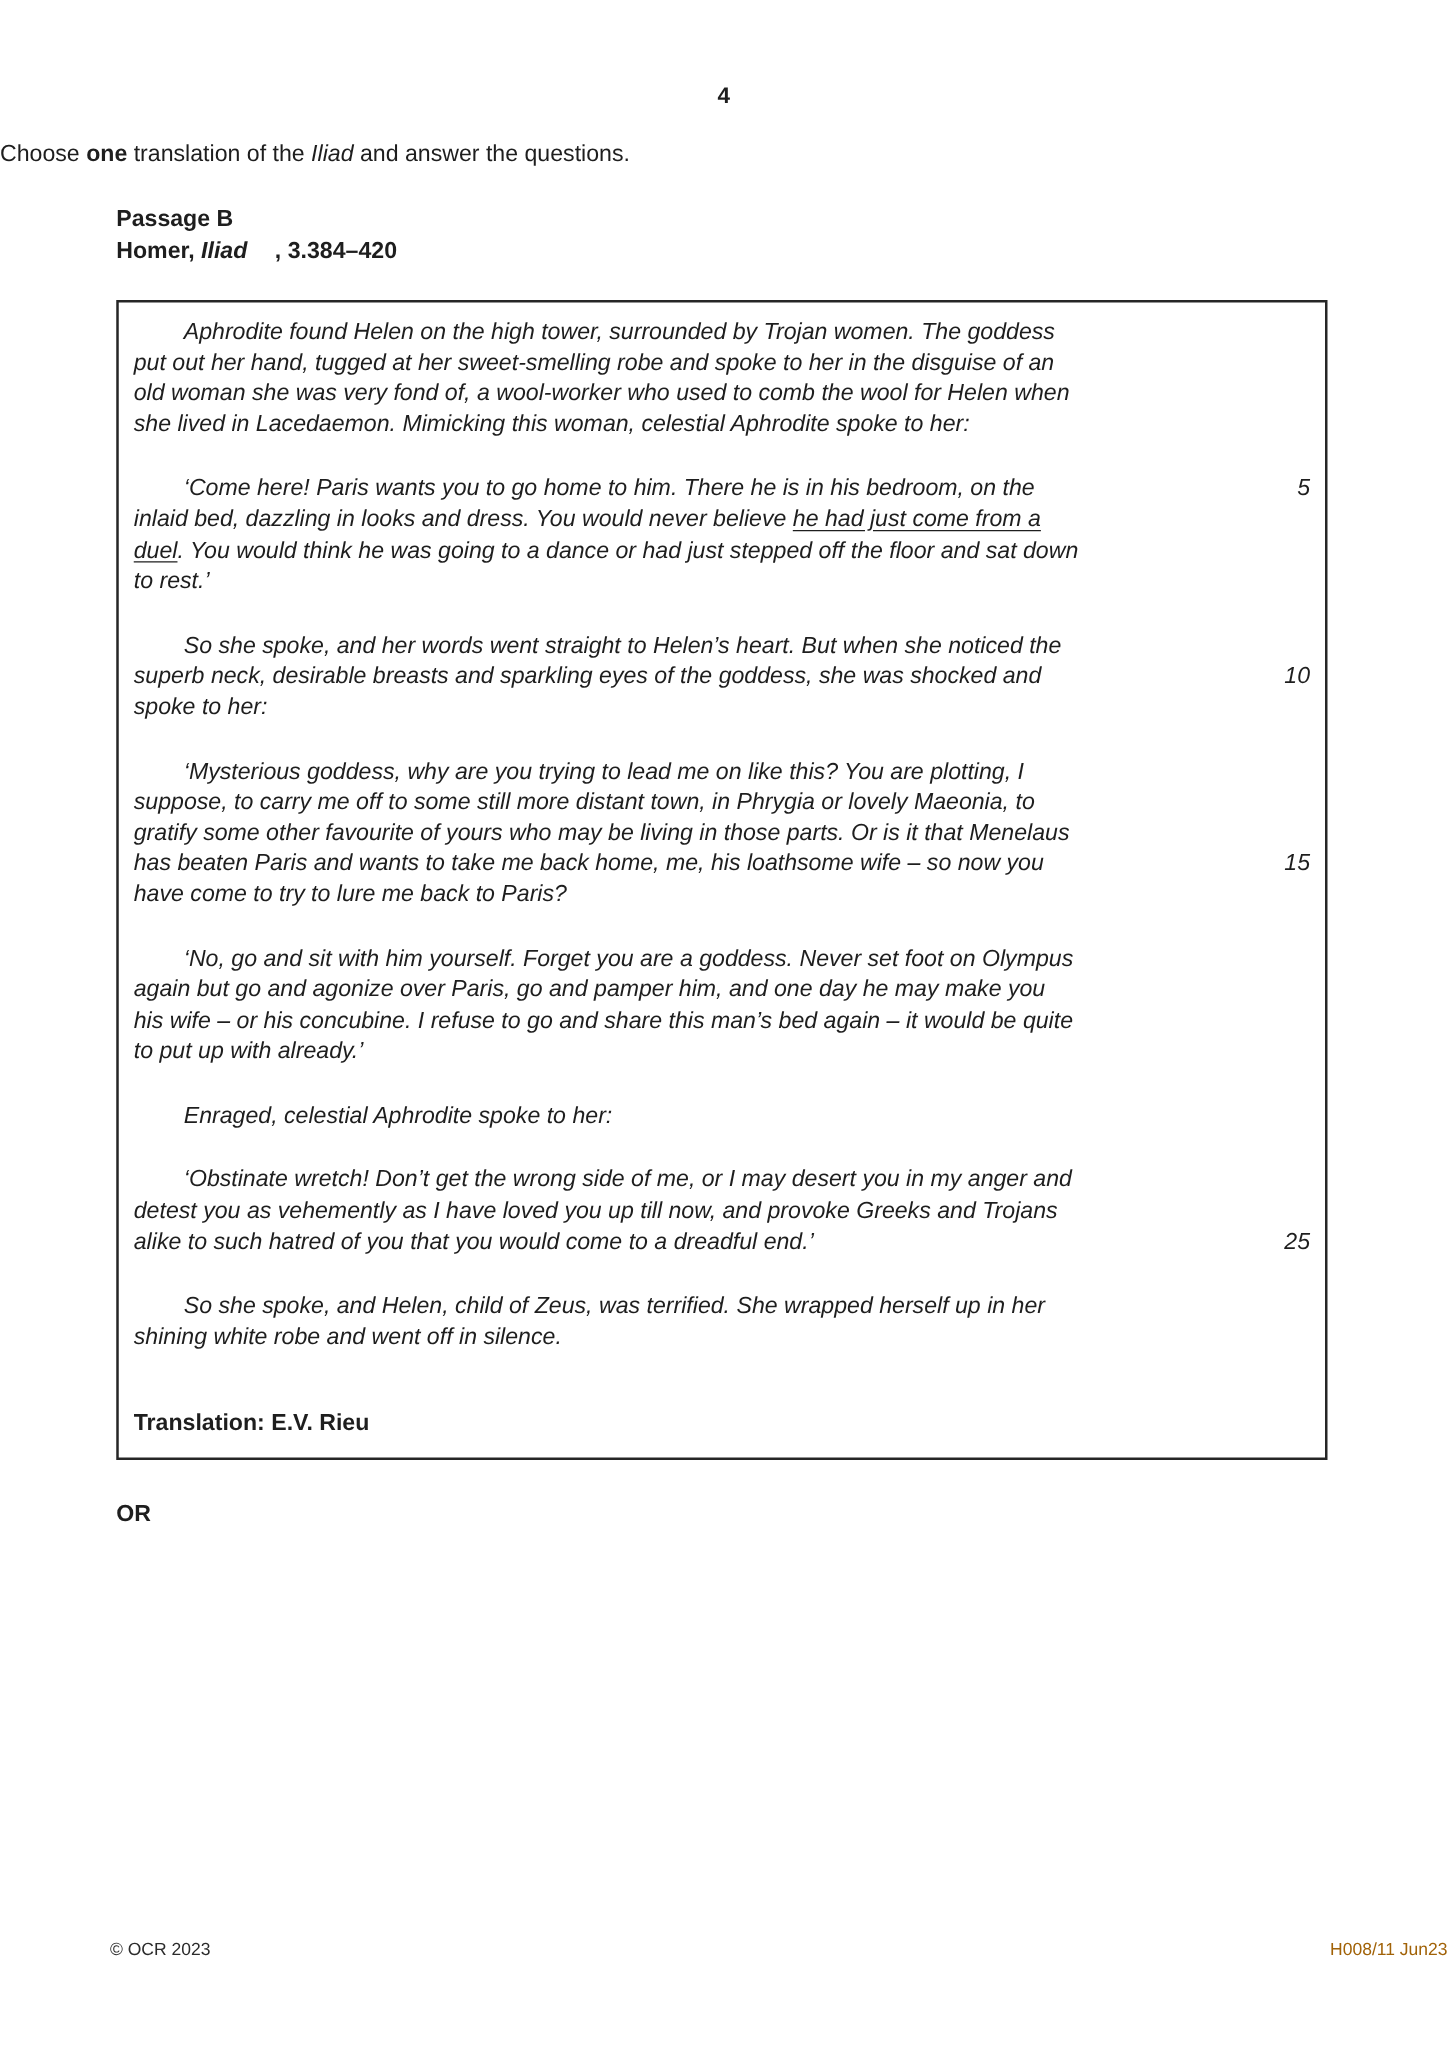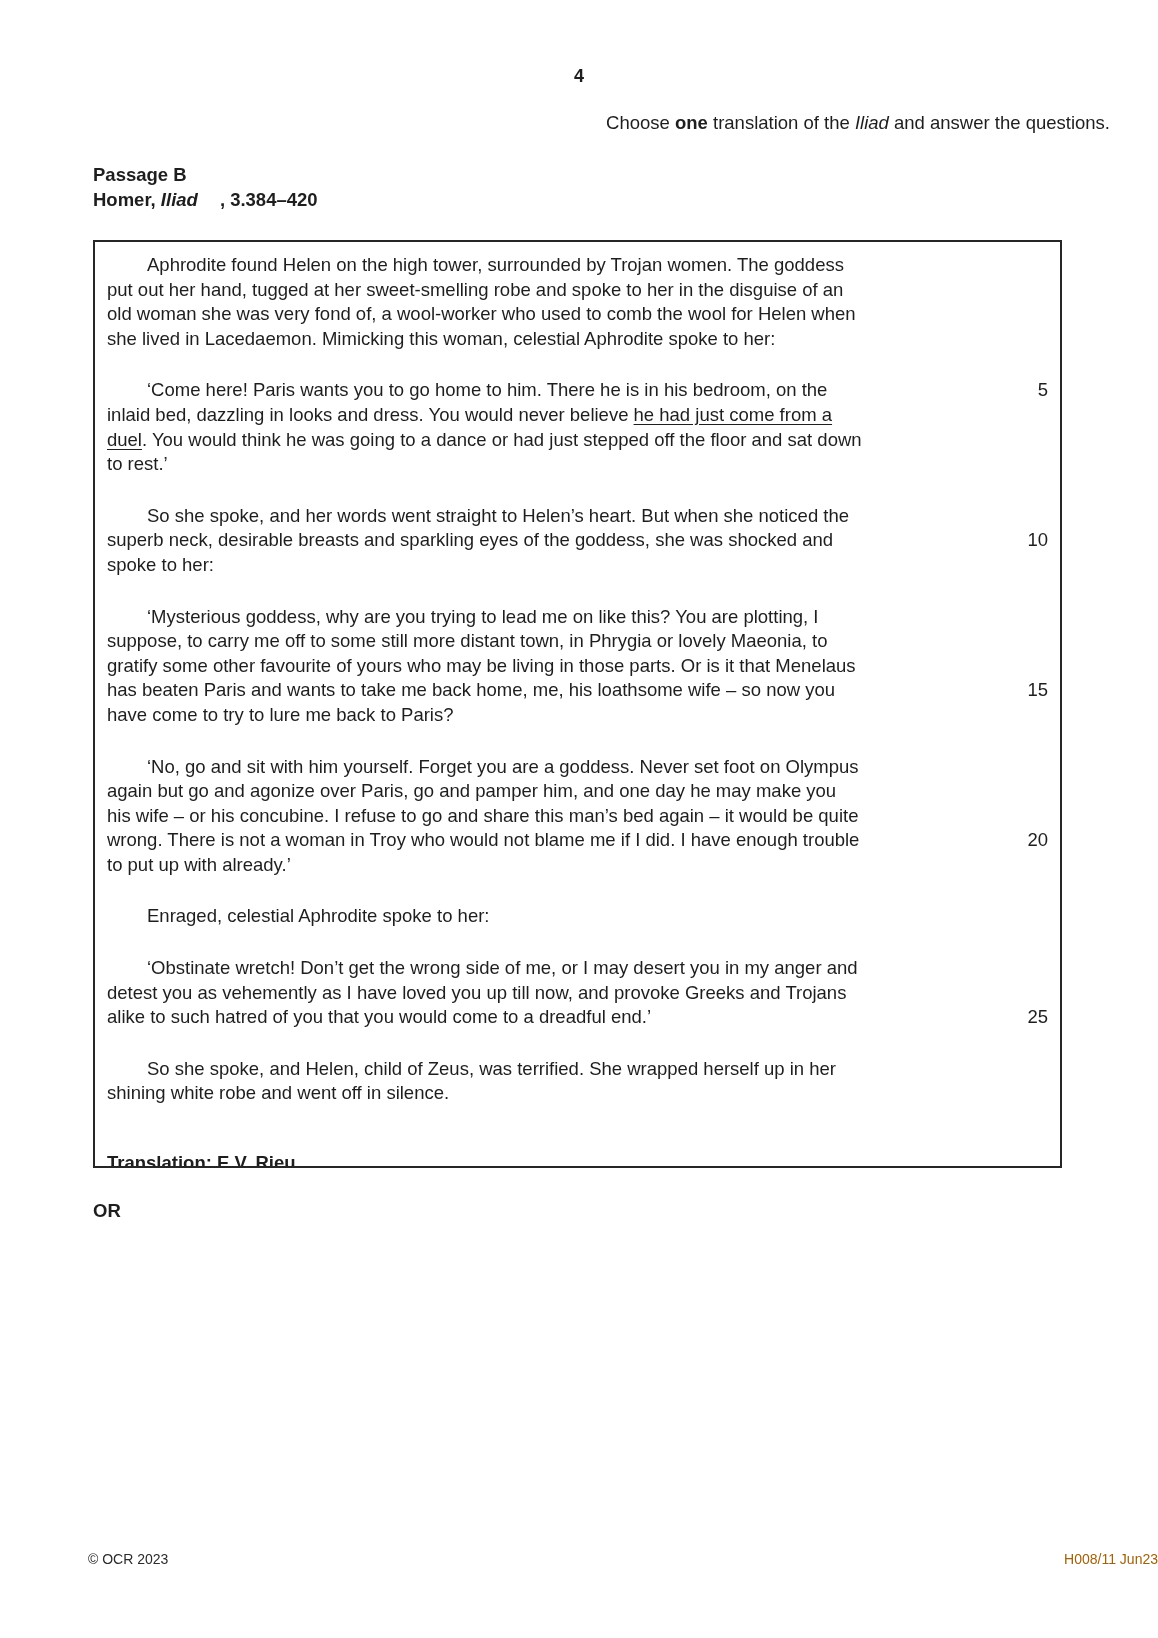--- a/index.html
+++ b/index.html
@@ -10,40 +10,41 @@
     font-family: "Liberation Sans", sans-serif;
     position: relative;
     overflow: hidden;
   }
   .page-number {
     position: absolute; top: 66px; left: 0; width: 1158px;
     text-align: center; font-weight: bold; font-size: 18px;
   }
   .instruction {
     position: absolute; top: 112px; left: 0; width: 1110px;
-    text-align: right; font-size: 18.5px;
+    text-align: left; font-size: 18.5px;
   }
   .heading {
     position: absolute; top: 162px; left: 93px;
     font-weight: bold; font-size: 18.5px; line-height: 25px;
   }
   .passage-box {
     position: absolute; left: 93px; top: 240px;
     width: 969px; height: 928px;
     border: 2px solid #262626;
     box-sizing: border-box;
     padding: 11px 12px 0 12px;
     font-size: 18.5px;
     overflow: hidden;
   }
   .para { margin: 0 0 27px 0; }
   .line {
     position: relative;
     height: 24.6px; line-height: 24.6px;
     white-space: nowrap;
+    font-style: italic;
   }
   .line.indent { padding-left: 40px; }
   .line-num {
     position: absolute; right: 0; top: 0;
     line-height: 24.6px;
   }
   .u { text-decoration: underline; text-underline-offset: 3px; }
   .translation {
     font-weight: bold;
     height: 24.6px; line-height: 24.6px; margin-top: 45px;
@@ -95,21 +96,20 @@
       <div class="line indent"><span>‘Mysterious goddess, why are you trying to lead me on like this? You are plotting, I</span></div>
       <div class="line"><span>suppose, to carry me off to some still more distant town, in Phrygia or lovely Maeonia, to</span></div>
       <div class="line"><span>gratify some other favourite of yours who may be living in those parts. Or is it that Menelaus</span></div>
       <div class="line"><span>has beaten Paris and wants to take me back home, me, his loathsome wife – so now you</span><span class="line-num">15</span></div>
       <div class="line"><span>have come to try to lure me back to Paris?</span></div>
     </div>
     <div class="para">
       <div class="line indent"><span>‘No, go and sit with him yourself. Forget you are a goddess. Never set foot on Olympus</span></div>
       <div class="line"><span>again but go and agonize over Paris, go and pamper him, and one day he may make you</span></div>
       <div class="line"><span>his wife – or his concubine. I refuse to go and share this man’s bed again – it would be quite</span></div>
-      <div class="line"><span>wrong. There is not a woman in Troy who would not blame me if I did. I have enough trouble</span><span class="line-num">20</span></div>
       <div class="line"><span>to put up with already.’</span></div>
     </div>
     <div class="para">
       <div class="line indent"><span>Enraged, celestial Aphrodite spoke to her:</span></div>
     </div>
     <div class="para">
       <div class="line indent"><span>‘Obstinate wretch! Don’t get the wrong side of me, or I may desert you in my anger and</span></div>
       <div class="line"><span>detest you as vehemently as I have loved you up till now, and provoke Greeks and Trojans</span></div>
       <div class="line"><span>alike to such hatred of you that you would come to a dreadful end.’</span><span class="line-num">25</span></div>
     </div>

